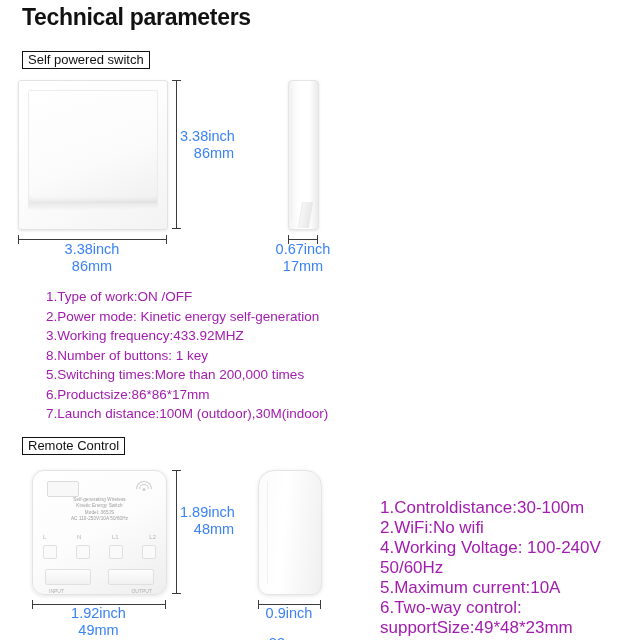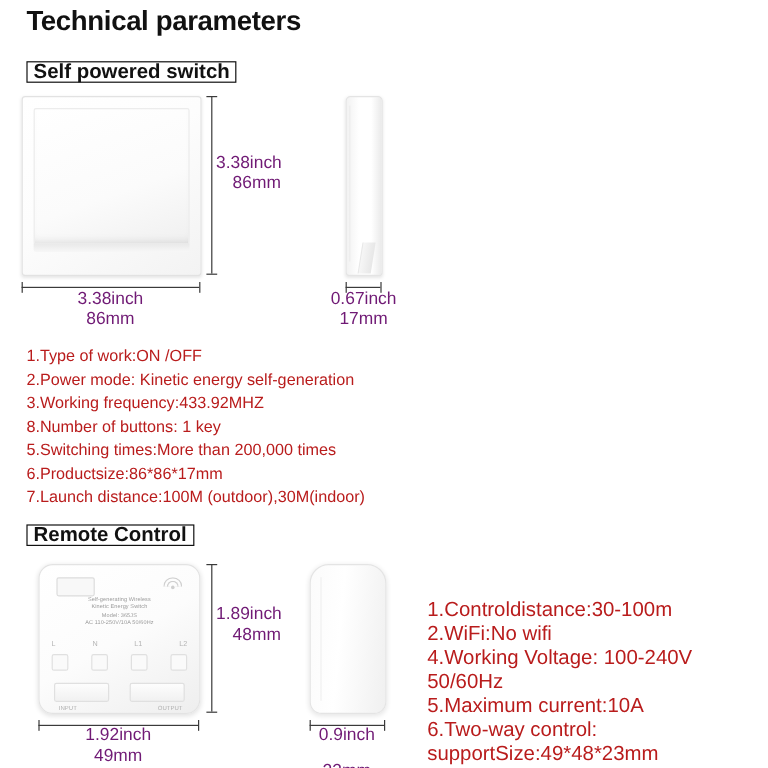--- a/index.html
+++ b/index.html
@@ -26,25 +26,24 @@
     top: 4px;
     font-size: 23px;
     font-weight: bold;
     letter-spacing: -0.3px;
     color: #111;
   }
   .section-tag {
     position: absolute;
     background: #ffffff;
     border: 1px solid #111;
-    font-size: 17px;
+    font-size: 13px;
     padding: 1px 5px 2px 5px;
     color: #111;
     line-height: 13px;
-    font-weight: bold;
   }
   #tag-self { left: 22px; top: 51px; }
   #tag-remote { left: 22px; top: 437px; }
 
   
   .switch-front {
     position: absolute;
     left: 18px;
     top: 80px;
     width: 148px;
@@ -127,32 +126,33 @@
     width: 9px;
   }
   .tick-v {
     position: absolute;
     border-left: 1px solid #3a3a3a;
     height: 9px;
   }
   .dim-label {
     position: absolute;
     font-size: 14.5px;
-    color: #701a75;
+    color: #3b82f6;
     line-height: 17px;
     text-align: center;
     white-space: nowrap;
   }
 
   
   .spec-list {
     position: absolute;
     font-size: 13.5px;
     line-height: 19.5px;
-    color: #b91c1c;
+    color: #a21caf;
+    margin-left: 24px;
   }
   #spec-switch { left: 22px; top: 287px; width: 420px; }
   #spec-remote { left: 356px; top: 498px; width: 280px; font-size: 17px; line-height: 20px; }
 
   
   .remote-front {
     position: absolute;
     left: 32px;
     top: 470px;
     width: 133px;

